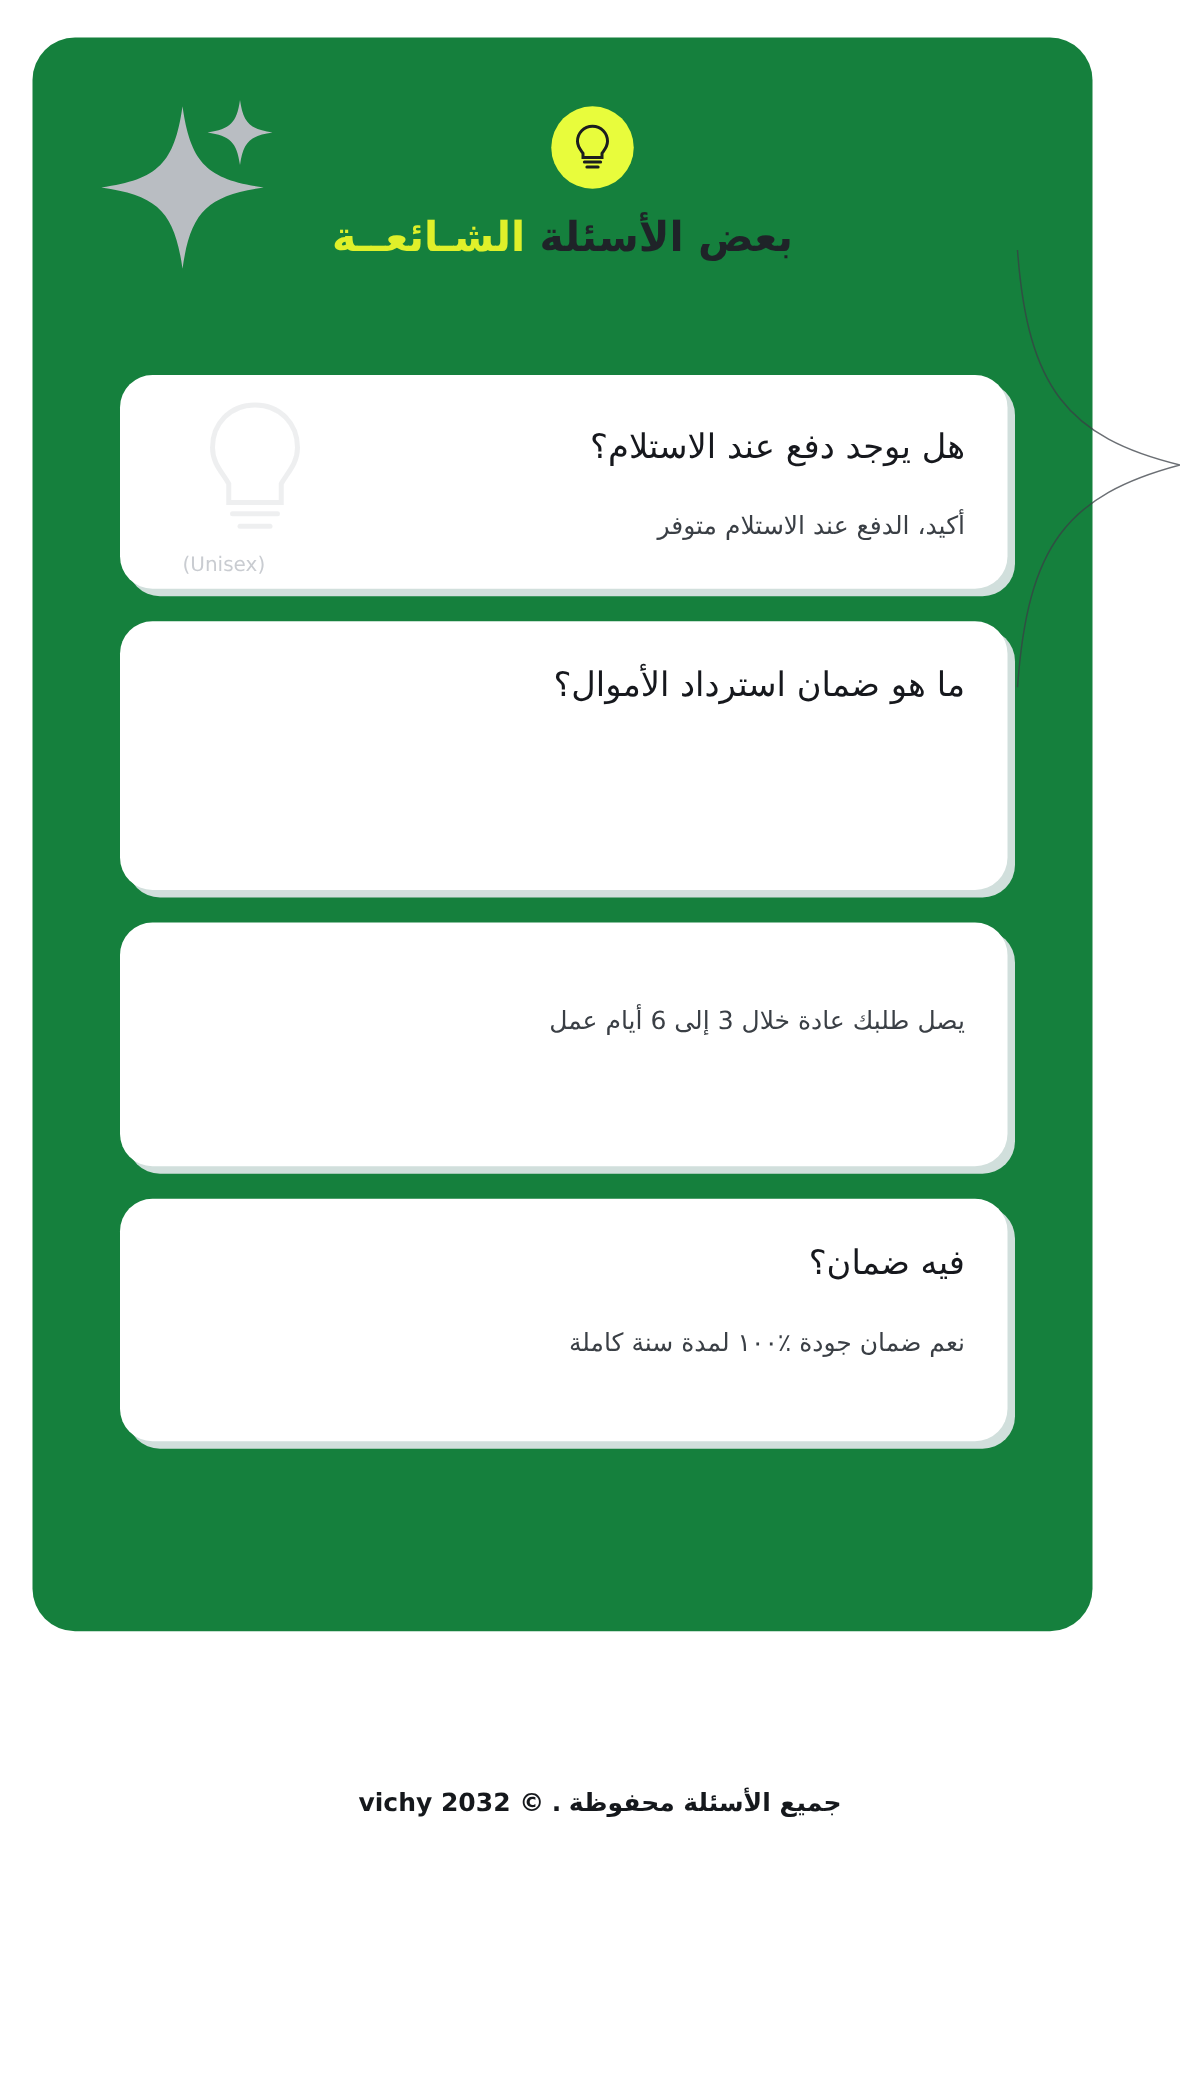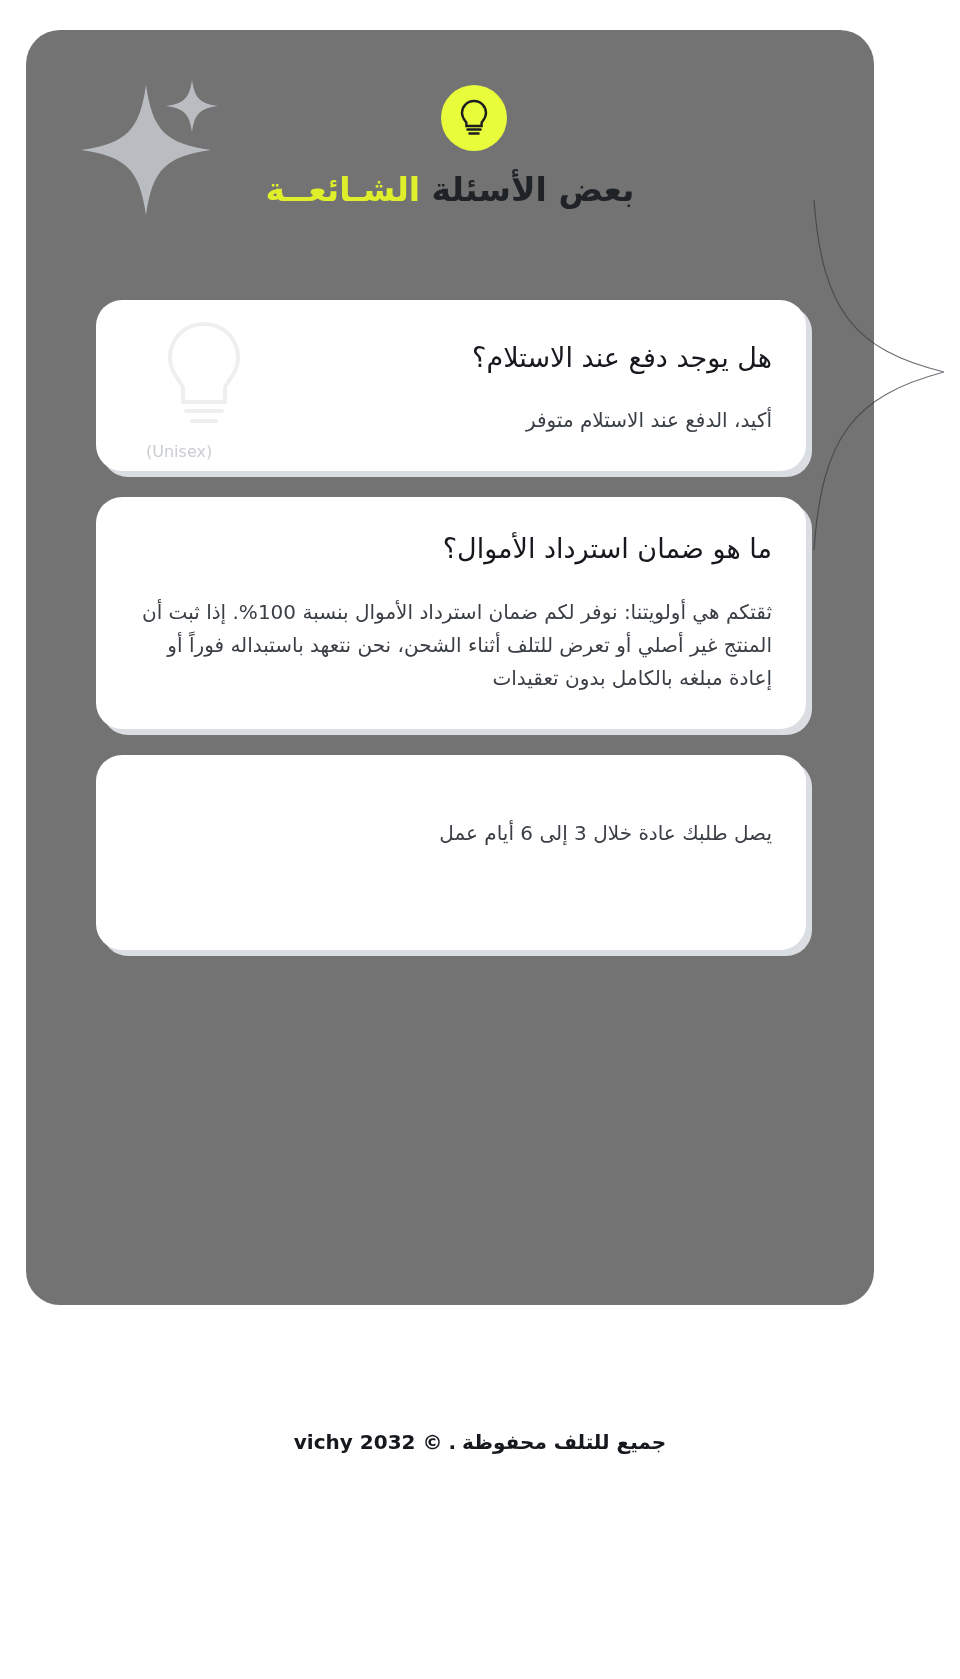--- a/index.html
+++ b/index.html
@@ -19,21 +19,21 @@
     overflow: hidden;
   }
 
   
   .panel {
     position: absolute;
     left: 26px;
     top: 30px;
     width: 848px;
     height: 1275px;
-    background: #737373;
+    background: #15803d;
     border-radius: 34px;
   }
 
   
   .sparkle-big {
     position: absolute;
     left: 55px;
     top: 55px;
     width: 130px;
     height: 130px;
@@ -209,28 +209,31 @@
           <line x1="30" y1="93" x2="66" y2="93" stroke="#c9ccd1" stroke-width="4" stroke-linecap="round"></line>
           <line x1="36" y1="103" x2="60" y2="103" stroke="#c9ccd1" stroke-width="4" stroke-linecap="round"></line>
         </svg>
         <div class="ghost-label">(Unisex)</div>
         <div class="card-q">هل يوجد دفع عند الاستلام؟</div>
         <div class="card-a">أكيد، الدفع عند الاستلام متوفر</div>
       </div>
 
       <div class="card c2">
         <div class="card-q">ما هو ضمان استرداد الأموال؟</div>
-        <div class="card-a">ثقتكم هي أولويتنا: نوفر لكم ضمان استرداد الأموال بنسبة 100%. إذا ثبت أن المنتج غير أصلي أو تعرض للتلف أثناء الشحن، نحن نتعهد باستبداله فوراً أو إعادة مبلغه بالكامل بدون تعقيدات</div>
       </div>
 
       <div class="card c3">
         <div class="card-a">يصل طلبك عادة خلال 3 إلى 6 أيام عمل</div>
       </div>
 
+      <div class="card c4">
+        <div class="card-q">فيه ضمان؟</div>
+        <div class="card-a">نعم ضمان جودة ٪١٠٠ لمدة سنة كاملة</div>
+      </div>
 
     </div>
   </div>
 
   <div class="footer">
-    <span>جميع للتلف محفوظة</span><span class="sep">.</span><span class="brand">vichy 2032 ©</span>
+    <span>جميع الأسئلة محفوظة</span><span class="sep">.</span><span class="brand">vichy 2032 ©</span>
   </div>
 
 </div>
 
 </body></html>

